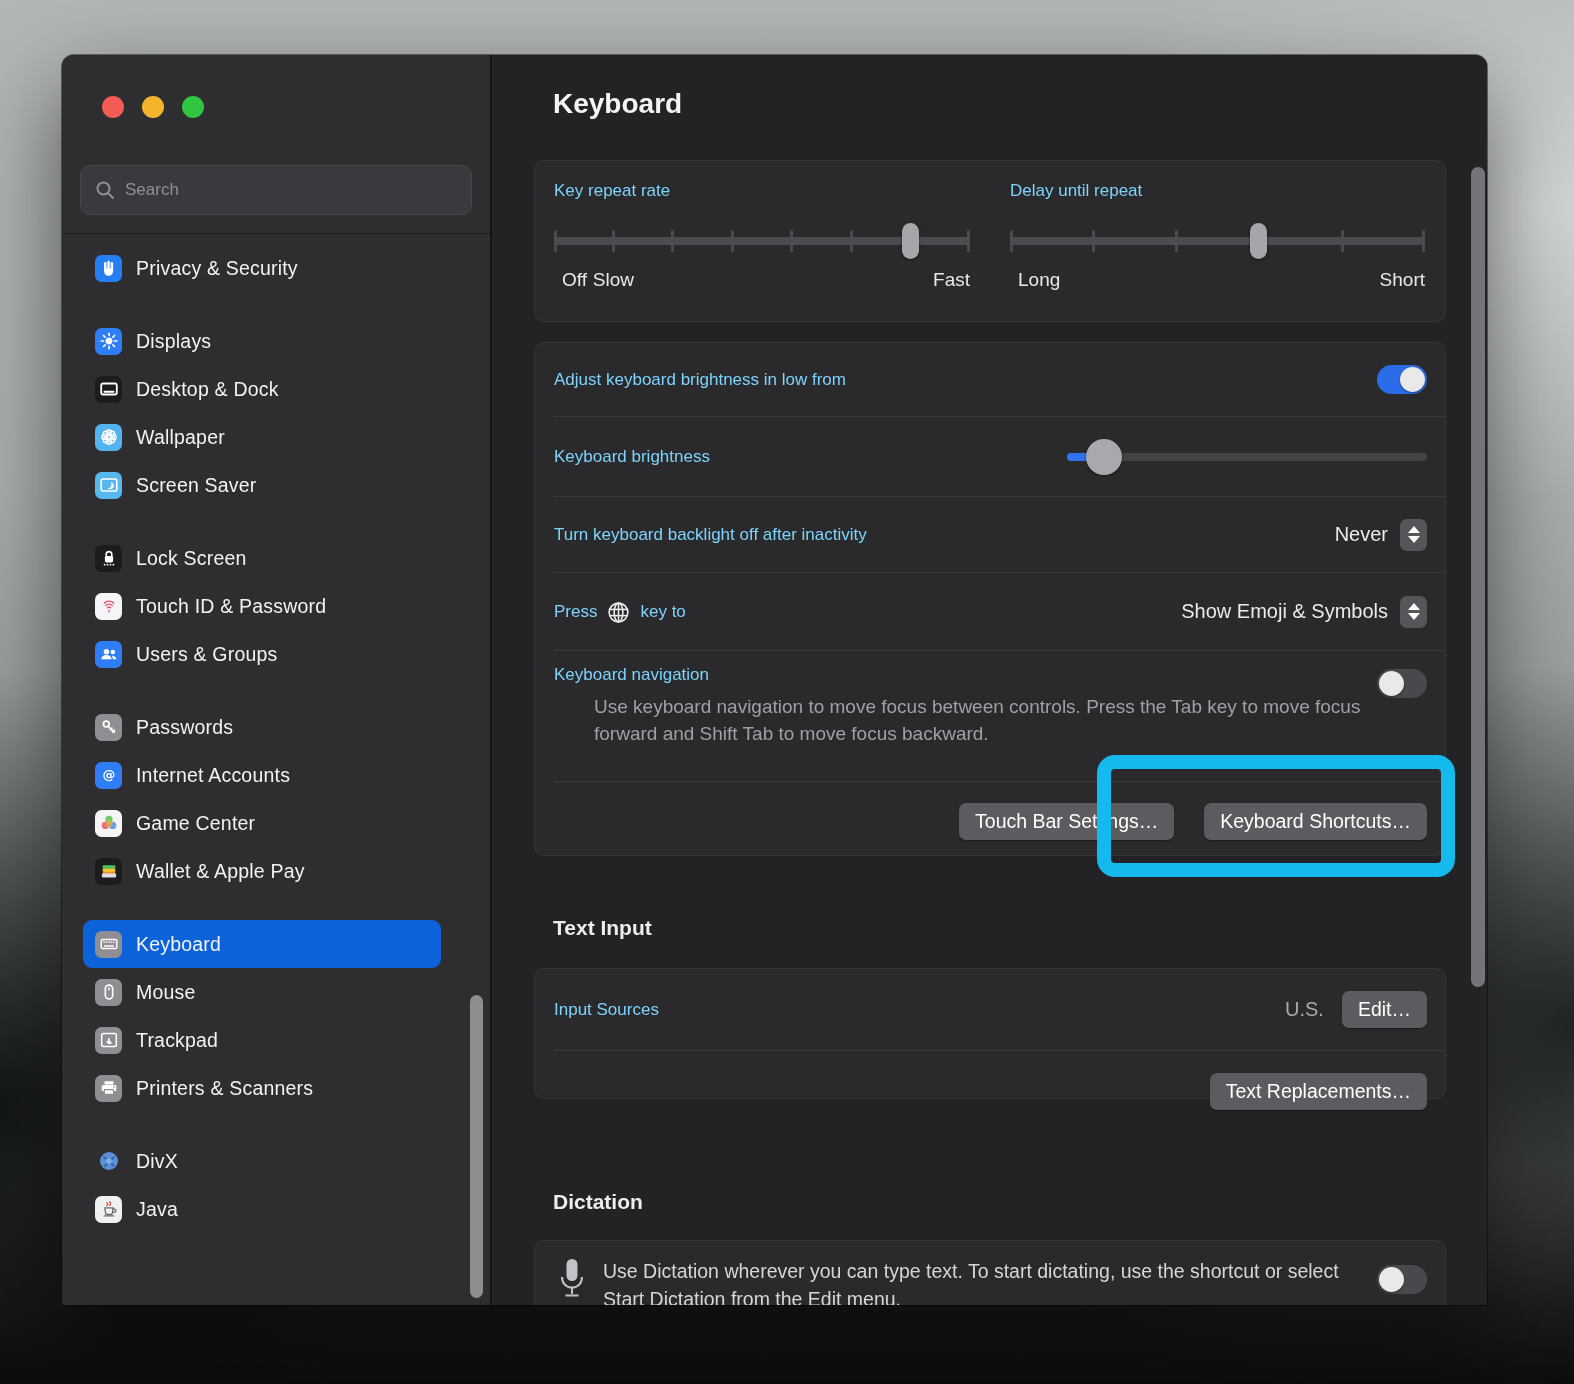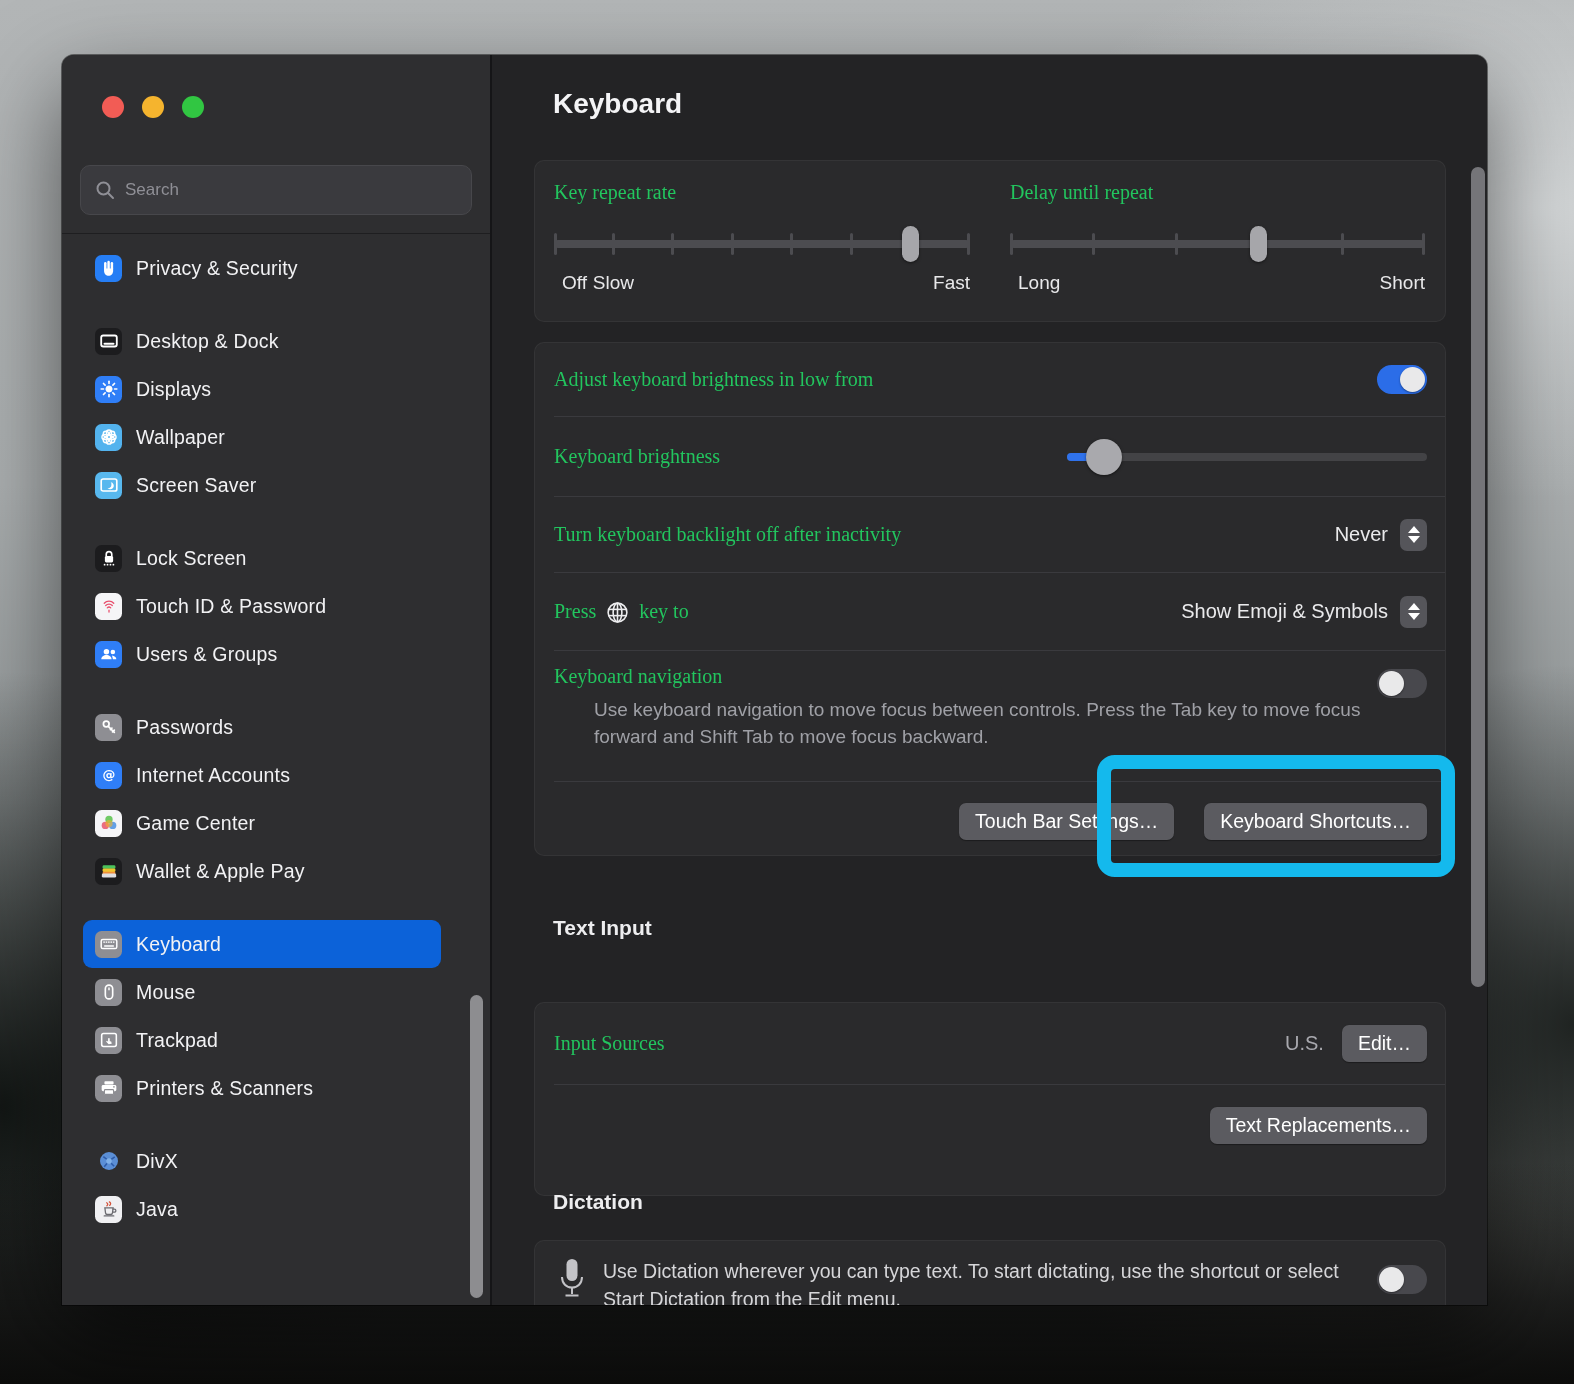--- a/index.html
+++ b/index.html
@@ -53,21 +53,21 @@
   .tile.none { background:transparent; }
 
   .side-scroll { position:absolute; left:408px; top:940px; width:13px; height:303px; border-radius:7px; background:#8d8d90; }
 
   
   .main { position:relative; flex:1; background:#232325; }
   .page-title { position:absolute; left:61px; top:33px; font-size:28px; font-weight:700; color:#f4f4f6; }
 
   .card { position:absolute; left:42px; width:912px; background:#2a2a2c; border:1px solid rgba(255,255,255,0.05); border-radius:10px; }
 
-  .label-main { font-size:20px; color:#22c55e;font-family:Liberation Serif, serif; }
+  .label-main { font-size:17px; color:#7dd3fc; }
 
   
   .card-repeat { top:105px; height:162px; display:flex; }
   .slider-group { position:relative; width:50%; padding:20px 20px 0 19px; }
   .slider-group + .slider-group { padding-left:20px; }
   .tick-slider { position:relative; height:36px; margin-top:22px; }
   .tick-slider .track { position:absolute; left:0; right:0; top:14px; height:8px; border-radius:4px; background:#4c4c50; }
   .tick-slider .tick { position:absolute; top:7px; width:3px; height:22px; border-radius:1.5px; background:#4c4c50; }
   .tick-slider .thumb { position:absolute; top:0; width:17px; height:36px; border-radius:8.5px; background:#a6a6aa; box-shadow:0 1px 3px rgba(0,0,0,.5); }
   .t8 .tick:nth-child(1){left:0;} .t8 .tick:nth-child(2){left:calc(14.2857% - 1.5px);} .t8 .tick:nth-child(3){left:calc(28.5714% - 1.5px);} .t8 .tick:nth-child(4){left:calc(42.857% - 1.5px);} .t8 .tick:nth-child(5){left:calc(57.1428% - 1.5px);} .t8 .tick:nth-child(6){left:calc(71.4285% - 1.5px);} .t8 .tick:nth-child(7){left:calc(85.714% - 3px);} .t8 .tick:nth-child(8){left:calc(100% - 3px);}
@@ -103,21 +103,21 @@
   .globe { margin:0 9px; position:relative; top:3px; }
 
   .nav-desc { font-size:19px; line-height:27px; color:#9fa0a6; max-width:880px; margin-top:8px;margin-left:40px; }
 
   .btn { background:#5b5b60; border:none; border-radius:7px; color:#fff; font-size:19.5px; font-family:inherit; padding:0 16px; height:37px; box-shadow:0 0.5px 1px rgba(0,0,0,.35); }
   .btn-row { justify-content:flex-end; gap:30px; }
 
   .section-h { position:absolute; left:61px; font-size:21px; font-weight:700; color:#ededef; }
 
   
-  .card-ti { top:947px; height:194px; }
+  .card-ti { top:913px; height:131px; }
   .us { font-size:20px; color:#a8a8ae; margin-right:18px; }
 
   
   .card-dict { top:1185px; height:110px; display:flex; align-items:flex-start; padding:16px 18px 0 24px; gap:18px; }
   .dict-text { font-size:19.5px; line-height:28px; color:#d6d6d9; max-width:770px; }
   .card-dict .toggle { margin-top:8px; margin-left:auto; }
 
   .main-scroll { position:absolute; right:2px; top:112px; width:14px; height:820px; border-radius:7px; background:#757579; }
 
   
@@ -157,46 +157,46 @@
                   <rect x="13.8" y="5.5" width="2.7" height="8" rx="1.35"></rect>
                   <path d="M6.6 12.5h9.9v2.5c0 3.3-2.2 5.5-4.95 5.5S6.6 18.3 6.6 15z"></path>
                 </g>
               </svg>
           </span>
           <span class="label">Privacy &amp; Security</span>
         </div>
       </div>
 
       <div class="group">
-        <div class="row">
-          <span class="tile" style="background:#1c1c1e">
-            <svg viewBox="0 0 24 24">
-                <rect x="3.5" y="6" width="17" height="12" rx="2.2" fill="none" stroke="#fff" stroke-width="2"></rect>
-                <rect x="6" y="13.8" width="12" height="2.4" rx="1.2" fill="#fff"></rect>
-              </svg>
-          </span>
-          <span class="label">Desktop &amp; Dock</span>
-        </div>
         <div class="row">
           <span class="tile" style="background:#2f7ef7">
             <svg viewBox="0 0 24 24" stroke="#fff" fill="#fff">
                 <circle cx="12" cy="12" r="3.4"></circle>
                 <g stroke-width="1.8" stroke-linecap="round">
                   <line x1="12" y1="3.5" x2="12" y2="6"></line>
                   <line x1="12" y1="18" x2="12" y2="20.5"></line>
                   <line x1="3.5" y1="12" x2="6" y2="12"></line>
                   <line x1="18" y1="12" x2="20.5" y2="12"></line>
                   <line x1="5.99" y1="5.99" x2="7.76" y2="7.76"></line>
                   <line x1="16.24" y1="16.24" x2="18.01" y2="18.01"></line>
                   <line x1="5.99" y1="18.01" x2="7.76" y2="16.24"></line>
                   <line x1="16.24" y1="7.76" x2="18.01" y2="5.99"></line>
                 </g>
               </svg>
           </span>
           <span class="label">Displays</span>
+        </div>
+        <div class="row">
+          <span class="tile" style="background:#1c1c1e">
+            <svg viewBox="0 0 24 24">
+                <rect x="3.5" y="6" width="17" height="12" rx="2.2" fill="none" stroke="#fff" stroke-width="2"></rect>
+                <rect x="6" y="13.8" width="12" height="2.4" rx="1.2" fill="#fff"></rect>
+              </svg>
+          </span>
+          <span class="label">Desktop &amp; Dock</span>
         </div>
         <div class="row">
           <span class="tile" style="background:#53b3ee">
             <svg viewBox="0 0 24 24" fill="none" stroke="#fff" stroke-width="1.5">
                 <circle cx="12" cy="7.2" r="2.9"></circle>
                 <circle cx="12" cy="16.8" r="2.9"></circle>
                 <circle cx="7.2" cy="12" r="2.9"></circle>
                 <circle cx="16.8" cy="12" r="2.9"></circle>
                 <circle cx="8.6" cy="8.6" r="2.9"></circle>
                 <circle cx="15.4" cy="8.6" r="2.9"></circle>

